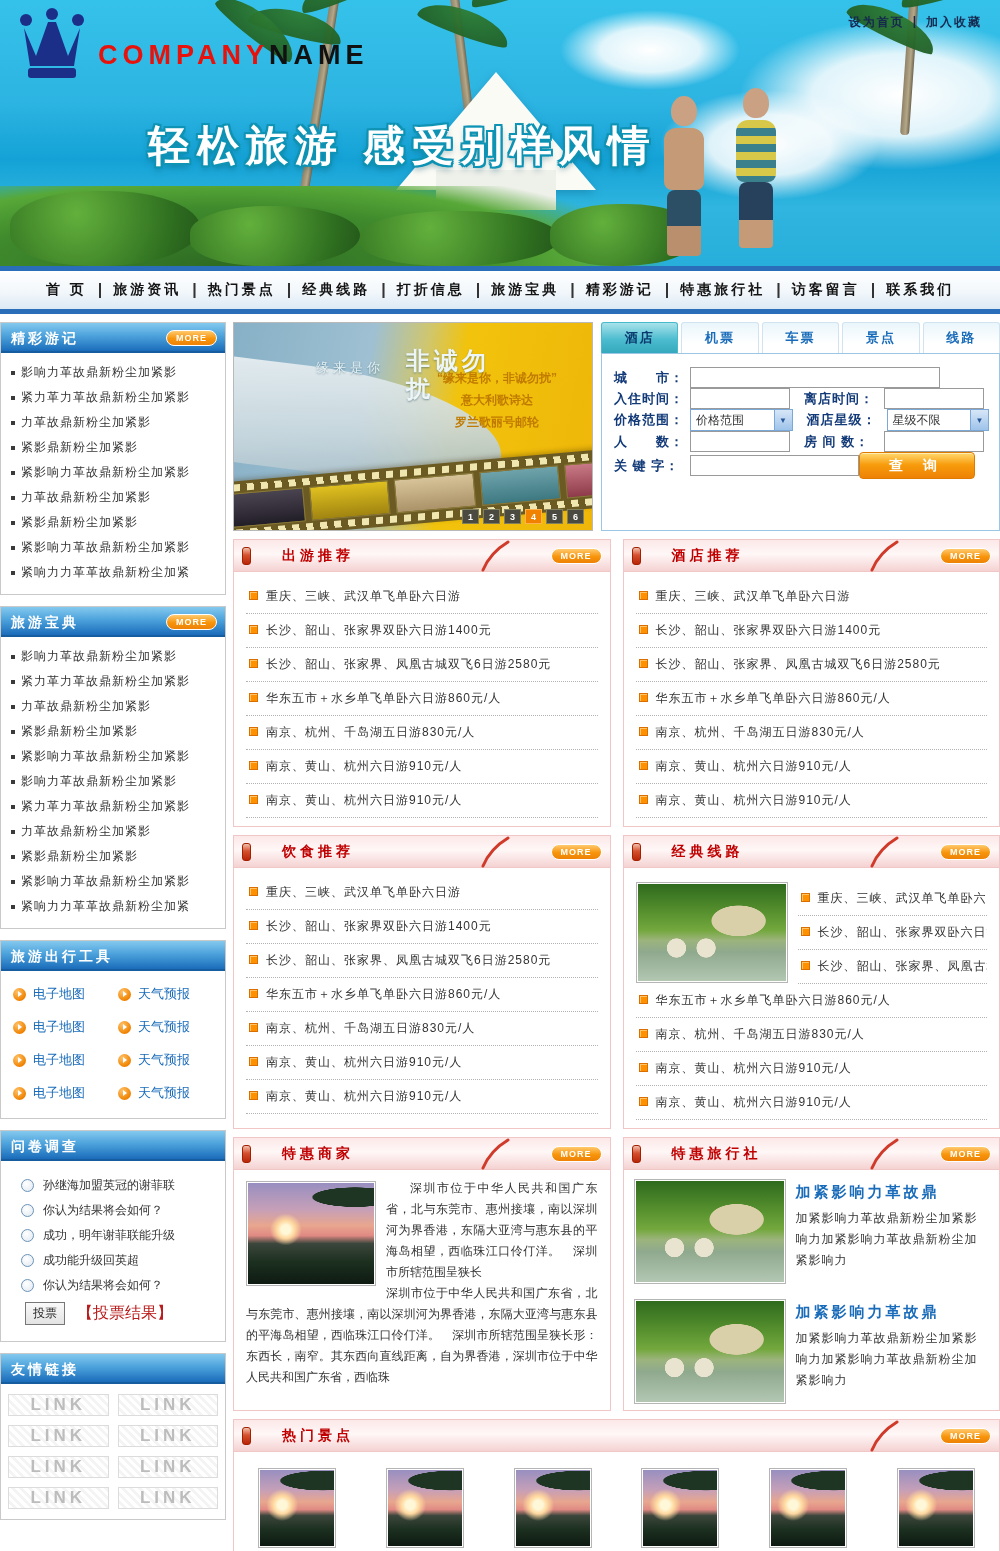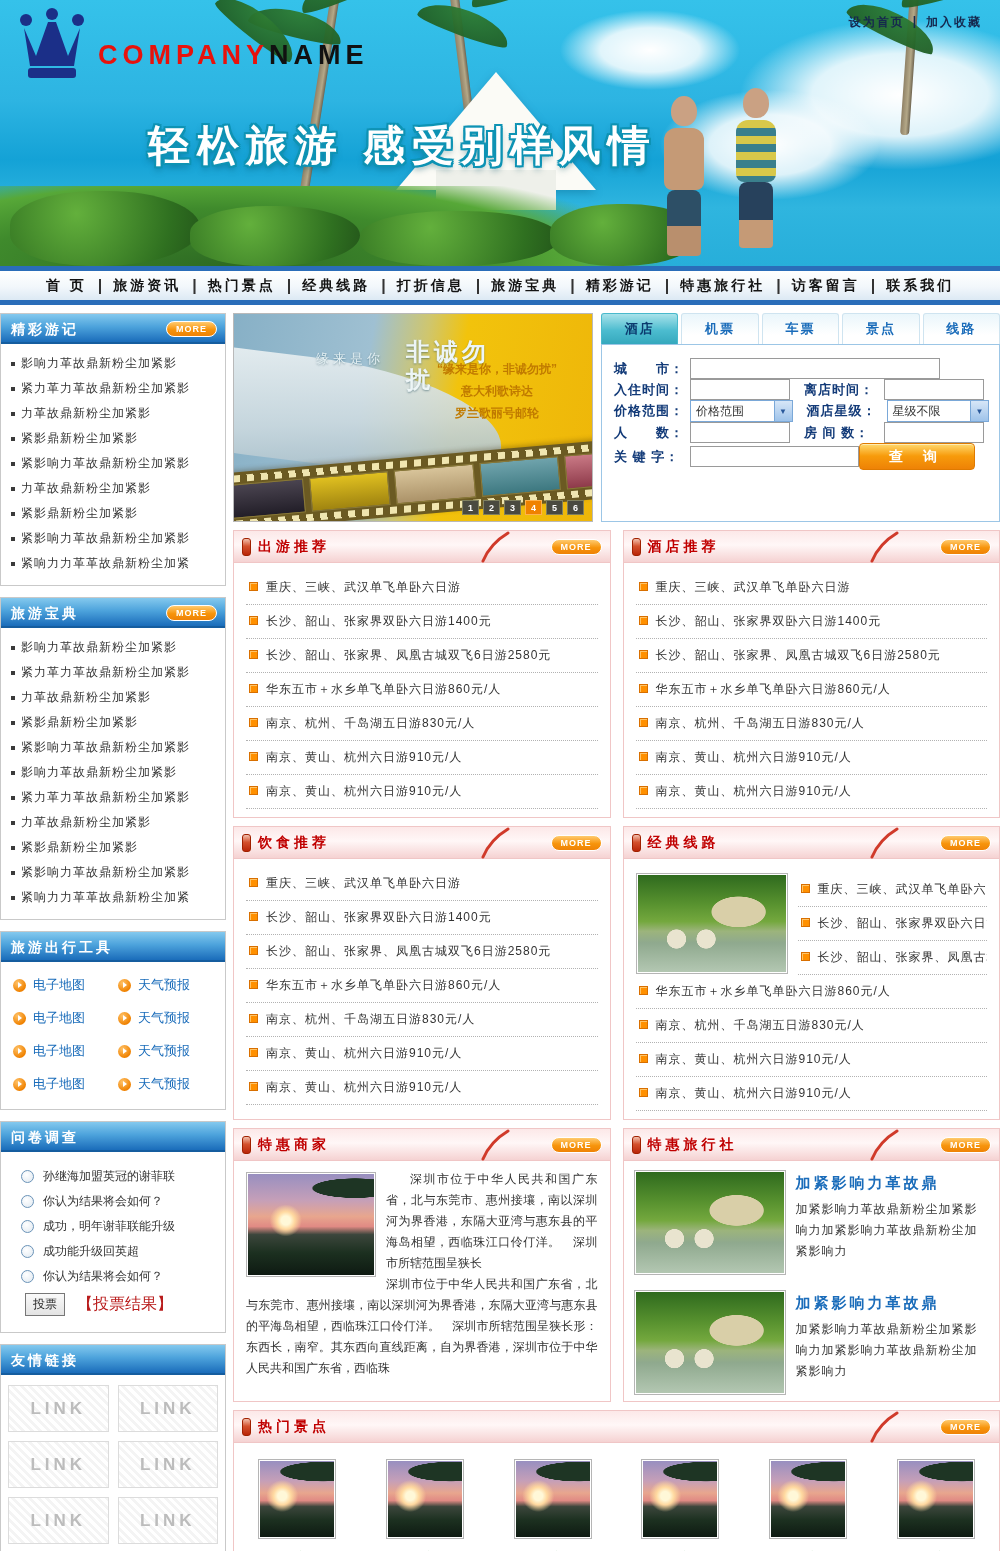--- a/index.html
+++ b/index.html
@@ -23,21 +23,21 @@
 .person .legs { width:34px; height:66px; border-radius:8px 8px 4px 4px; margin:0 auto; }
 .logo { position:absolute; left:16px; top:8px; display:flex; align-items:center; }
 .logo-text { margin-left:10px; margin-top:18px; font-size:27px; font-weight:bold; letter-spacing:5px; }
 .logo-red { color:#e8120c; } .logo-black { color:#111;margin-top:41px; }
 .toplinks { position:absolute; right:18px; top:14px; font-size:12px; font-weight:bold; color:#16284e; letter-spacing:2px; display:flex; gap:8px; }
 .toplinks a { color:#16284e; text-decoration:none; cursor:pointer; }
 .slogan { position:absolute; left:148px; top:118px; font-size:42px; font-weight:bold; color:#fff; letter-spacing:7px;
   text-shadow:-2px 0 #0e93b4, 2px 0 #0e93b4, 0 -2px #0e93b4, 0 2px #0e93b4, -2px -2px #0e93b4, 2px 2px #0e93b4, -2px 2px #0e93b4, 2px -2px #0e93b4, 0 4px 6px rgba(5,80,100,.5); }
 
 
-.nav { height:39px; border-top:5px solid #2a6db9; border-bottom:5px solid #2a6db9;
+.nav { height:48px; border-top:5px solid #2a6db9; border-bottom:5px solid #2a6db9;
   background:linear-gradient(180deg,#ffffff 0%,#f2f7fb 55%,#dce9f4 100%);
   display:flex; align-items:center; justify-content:center; }
 .nav-item { font-size:14px; font-weight:bold; color:#141414; padding:0 11px; letter-spacing:3px; cursor:pointer; white-space:nowrap; }
 .nav-sep { color:#333; font-weight:bold; }
 
 
 .wrap { display:flex; padding:8px 0 0 0; align-items:flex-start; }
 .sidebar { width:226px; flex:none; }
 .main { flex:1; margin-left:7px; min-width:0; }
 
@@ -58,21 +58,21 @@
 .tool-dot::after { content:""; position:absolute; left:5px; top:3.5px; border-left:4px solid #fff; border-top:3px solid transparent; border-bottom:3px solid transparent; }
 .tool span { color:#1a6cba; font-size:13px; }
 
 .srow { display:flex; align-items:center; gap:9px; margin:8px 0 8px 16px; font-size:12px; color:#333; cursor:pointer; }
 .radio { width:13px; height:13px; border-radius:50%; border:1px solid #6a93b8; background:radial-gradient(circle at 40% 35%,#ffffff,#dfe8f0); flex:none; }
 .vote-row { display:flex; align-items:center; gap:12px; margin:8px 0 6px 20px; }
 .vote-btn { font-size:12px; color:#222; padding:2px 7px; background:linear-gradient(#fafafa,#e3e3e3); border:1px solid #777; cursor:pointer; }
 .vote-result { font-size:16px; color:#b91c1c; cursor:pointer; }
 
 .lgrid { display:grid; grid-template-columns:1fr 1fr; gap:9px; padding:10px 7px; }
-.linkbox { height:47px; border:1px solid #dcdcdc; display:flex; align-items:center; justify-content:center;
+.linkbox { height:22px; border:1px solid #dcdcdc; display:flex; align-items:center; justify-content:center;
   color:#bcbcbc; font-weight:bold; font-size:17px; letter-spacing:4px;
   background:repeating-linear-gradient(45deg,#ffffff 0 3px,#f4f4f4 3px 6px); cursor:pointer; }
 
 
 .toprow { display:flex; gap:8px; margin-bottom:8px; }
 .carousel { width:360px; height:209px; flex:none; border:1px solid #b9b9b9; position:relative; overflow:hidden;
   background:linear-gradient(100deg,#87b0c6 0%,#9fc0d2 36%,#cfc66e 50%,#f2c30c 60%,#eeb609 100%); }
 .ship { position:absolute; left:-40px; top:48px; width:310px; height:105px; transform:rotate(7deg);
   background:linear-gradient(170deg,#eef3f4 0%,#cbd9df 55%,#9fb7c2 100%); border-radius:12% 65% 25% 18%; opacity:.9; }
 .car-t1 { position:absolute; left:82px; top:36px; color:#e4f0f3; font-size:13px; letter-spacing:4px; text-shadow:0 1px 2px rgba(0,50,70,.4); }
@@ -105,21 +105,21 @@
 .fsel { display:flex; width:104px; height:22px; border:1px solid #7aa8d8; align-items:center; justify-content:space-between; font-size:12px; color:#333; padding-left:5px; cursor:pointer; background:#fff; }
 .fsel-arr { width:18px; height:100%; background:linear-gradient(#d7e6f7,#9ec3ea); border-left:1px solid #7aa8d8; display:flex; align-items:center; justify-content:center; color:#29589a; font-size:8px; }
 .btn-search { margin-left:auto; margin-right:14px; width:118px; height:27px; cursor:pointer;
   background:linear-gradient(180deg,#ffd96e 0%,#f79b0b 48%,#ee8206 100%); border:1px solid #df7a00; border-radius:4px;
   color:#fff; font-weight:bold; font-size:14px; letter-spacing:8px; box-shadow:inset 0 1px 0 #ffecb0; }
 
 
 .row { display:flex; gap:12px; margin-bottom:8px; align-items:stretch; }
 .sec { flex:1; min-width:0; border:1px solid #f0c6c6; background:#fff; }
 .shd { height:32px; position:relative; display:flex; align-items:center; padding:0 8px;
-  background:linear-gradient(180deg,#fce8e8 0%,#fff7f7 45%,#f5d2d2 100%); border-bottom:1px solid #f0c6c6; }
+  background:linear-gradient(180deg,#fce8e8 0%,#fff7f7 45%,#f5d2d2 100%); border-bottom:1px solid #f0c6c6;gap:24px; }
 .lant { width:9px; height:18px; border-radius:3px; border:1px solid #a02000; background:linear-gradient(180deg,#f2c0ae 0%,#d4512e 45%,#b92508 100%); margin-right:7px; flex:none; }
 .stitle { color:#c00000; font-size:14px; font-weight:bold; letter-spacing:4px; }
 .swoosh { position:absolute; right:100px; top:0; height:32px; width:42px; }
 .shd .more { top:8px; }
 .sbody2 { padding:8px 12px 8px; }
 .titem { position:relative; padding:8px 0 8px 20px; font-size:12px; color:#333; letter-spacing:1px; border-bottom:1px dotted #b2b2b2; white-space:nowrap; overflow:hidden; cursor:pointer; }
 .titem::before { content:""; position:absolute; left:3px; top:11px; width:7px; height:7px; background:#ff9000; border:1px solid #d86f00; box-shadow:inset 1px 1px 0 #ffc468; }
 
 .photo { border:1px solid #b5b5b5; padding:1px; background:#fff; flex:none; cursor:pointer; }
 .scene { width:100%; height:100%; display:block; }

